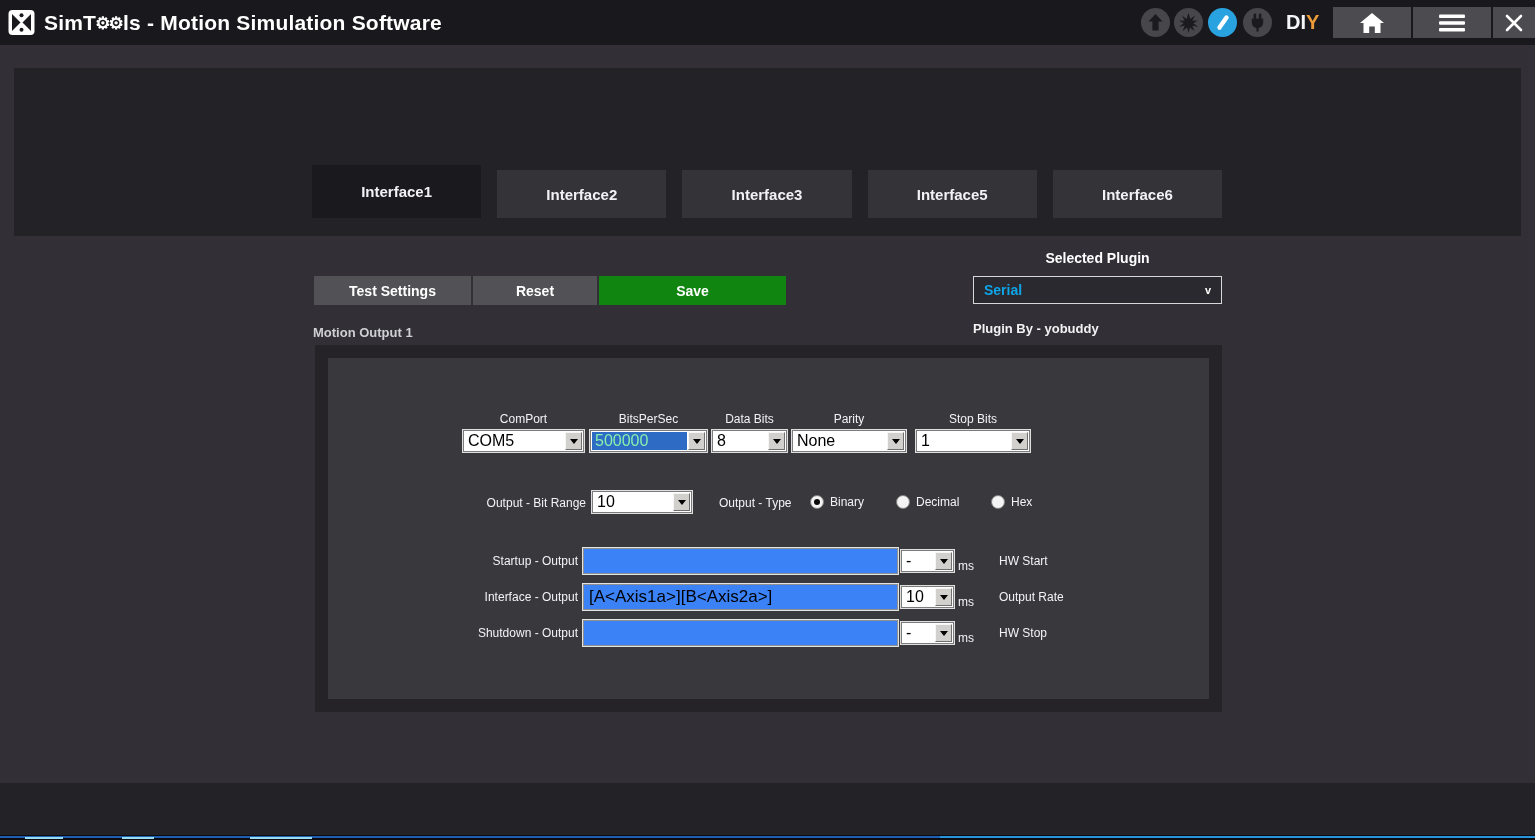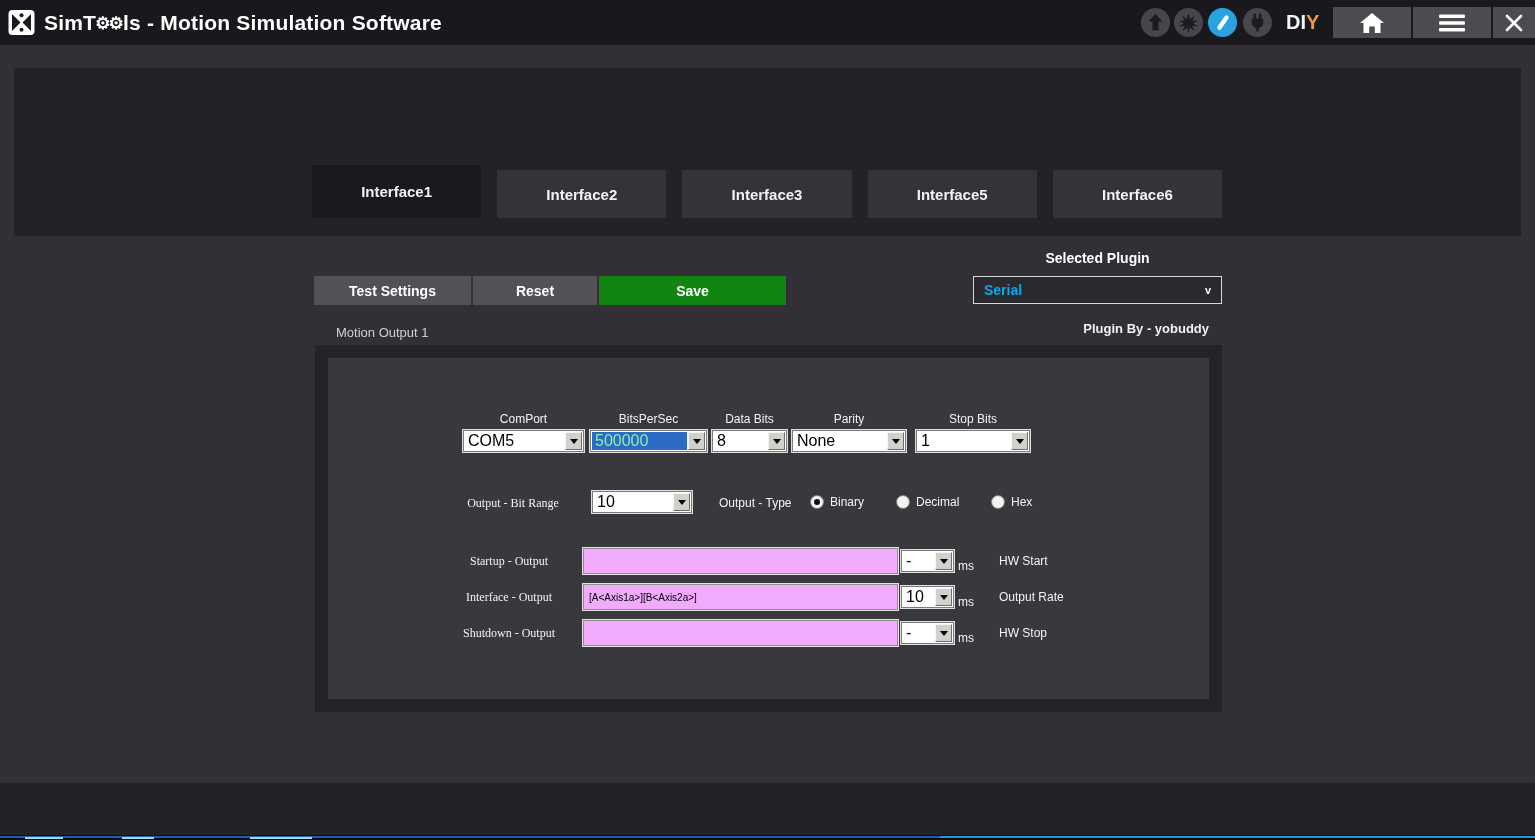--- a/index.html
+++ b/index.html
@@ -51,52 +51,52 @@
   
   .tbtn{position:absolute;top:276px;height:29px;color:#fff;font-size:14px;font-weight:bold;
     display:flex;align-items:center;justify-content:center;cursor:pointer;background:var(--btn-gray);}
   .tbtn.green{background:var(--btn-green);}
   .sel-plugin-label{position:absolute;left:973px;top:250px;width:249px;text-align:center;
     color:#fff;font-size:14px;font-weight:bold;}
   .plugin-dd{position:absolute;left:973px;top:276px;width:249px;height:28px;background:#2a292f;
     border:1px solid #d8d8d8;display:flex;align-items:center;cursor:pointer;}
   .plugin-dd .val{flex:1;padding-left:10px;color:#0ea5e9;font-size:14px;font-weight:bold;}
   .plugin-dd .chev{padding-right:10px;color:#fff;font-size:11px;font-weight:bold;}
-  .plugin-by{position:absolute;left:973px;top:321px;width:236px;text-align:right;
+  .plugin-by{position:absolute;left:973px;top:321px;width:236px;text-align:left;
     color:#f2f2f4;font-size:13px;font-weight:bold;}
-  .mo-title{position:absolute;left:336px;top:325px;color:#cfd0d4;font-size:13px;font-weight:normal;}
+  .mo-title{position:absolute;left:313px;top:325px;color:#cfd0d4;font-size:13px;font-weight:bold;}
 
   
   .panel-outer{position:absolute;left:315px;top:345px;width:907px;height:367px;background:var(--panel-outer);}
   .panel-inner{position:absolute;left:328px;top:358px;width:881px;height:341px;background:var(--panel-inner);}
 
   .field{position:absolute;top:412px;}
   .field .flabel{display:block;text-align:center;color:#f3f3f5;font-size:12px;height:18px;}
   .combo{height:22px;background:#fff;border:1px solid #7b7b7b;box-shadow:0 0 0 1px #dedede;
     display:flex;align-items:stretch;cursor:pointer;}
   .combo .cval{flex:1;display:flex;align-items:center;padding:0 3px;color:#000;font-size:16px;
     white-space:nowrap;overflow:hidden;margin:1px 0 1px 1px;}
   .combo.hl .cval{background:var(--hl-blue);color:#86efac;}
   .combo .cbtn{width:17px;margin:1px;background:#d2d0cd;border:1px solid;
     border-color:#f5f5f5 #6f6f6f #6f6f6f #f5f5f5;display:flex;align-items:center;justify-content:center;}
   .combo .arrow{width:0;height:0;border-left:4px solid transparent;border-right:4px solid transparent;
     border-top:5px solid #000;}
   .abs-combo{position:absolute;}
 
   .lbl{position:absolute;color:#f3f3f5;font-size:12px;}
-  .rlabel{text-align:center;font-family:Liberation Serif, serif;}
+  .rlabel{text-align:right;}
 
   .radio-item{position:absolute;display:flex;align-items:center;gap:6px;cursor:pointer;}
   .radio{width:14px;height:14px;border-radius:50%;background:#f4f4f4;border:1px solid #7e7e7e;
     display:flex;align-items:center;justify-content:center;}
   .radio.sel::after{content:"";width:6px;height:6px;border-radius:50%;background:#0a0a0a;}
   .radio-item .rtext{color:#f3f3f5;font-size:12px;}
 
-  .tbox{position:absolute;height:26px;background:#f0abfc;border:1px solid #8f8f8f;
-    box-shadow:0 0 0 1px #e3e3e3;color:#000;font-size:10px;padding:0 5px;
+  .tbox{position:absolute;height:26px;background:#3b82f6;border:1px solid #8f8f8f;
+    box-shadow:0 0 0 1px #e3e3e3;color:#000;font-size:17px;padding:0 5px;
     display:flex;align-items:center;white-space:nowrap;overflow:hidden;}
 
   
   .bottom-band{position:absolute;left:0;top:783px;width:1535px;height:52px;background:var(--band-bg);}
   .taskbar{position:absolute;left:0;top:835px;width:1535px;height:5px;background:#0d0d11;}
   .taskbar .line{position:absolute;left:0;top:1px;width:940px;height:2px;background:#1d5fb0;}
   .taskbar .line2{position:absolute;left:940px;top:1px;width:595px;height:2px;background:#2795dc;}
   .taskbar .dash{position:absolute;top:2px;height:2px;background:#9adcf0;}
 </style>
 </head>

